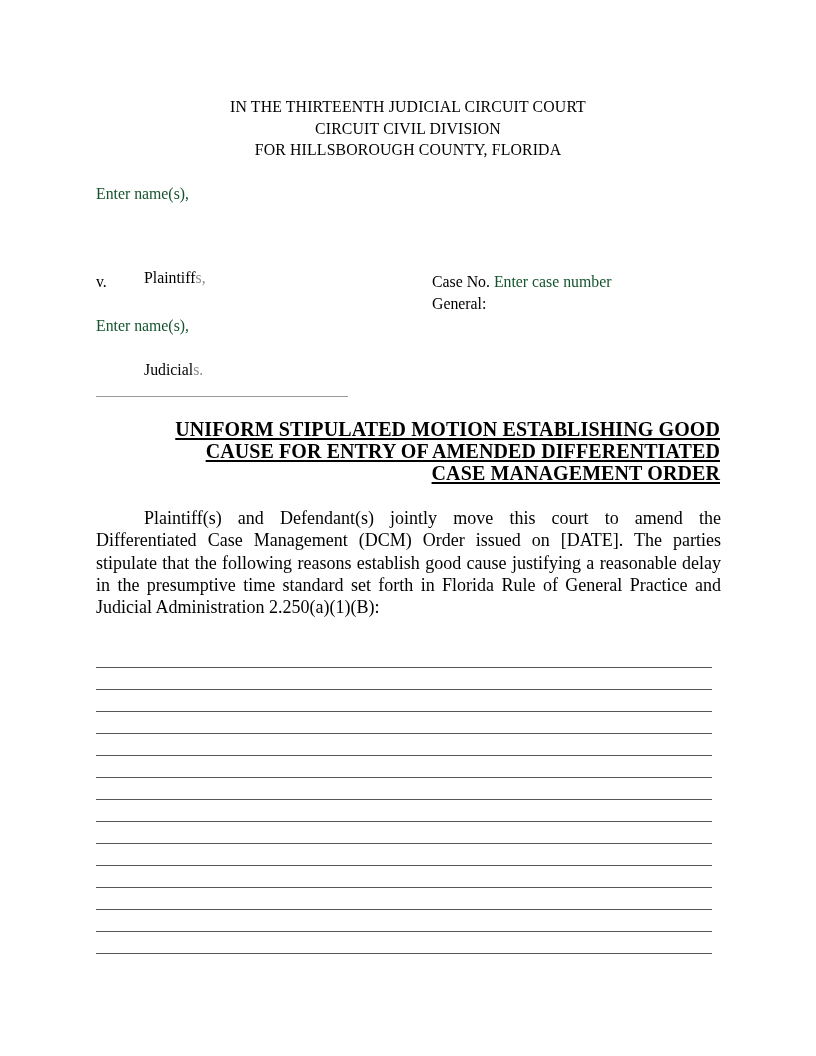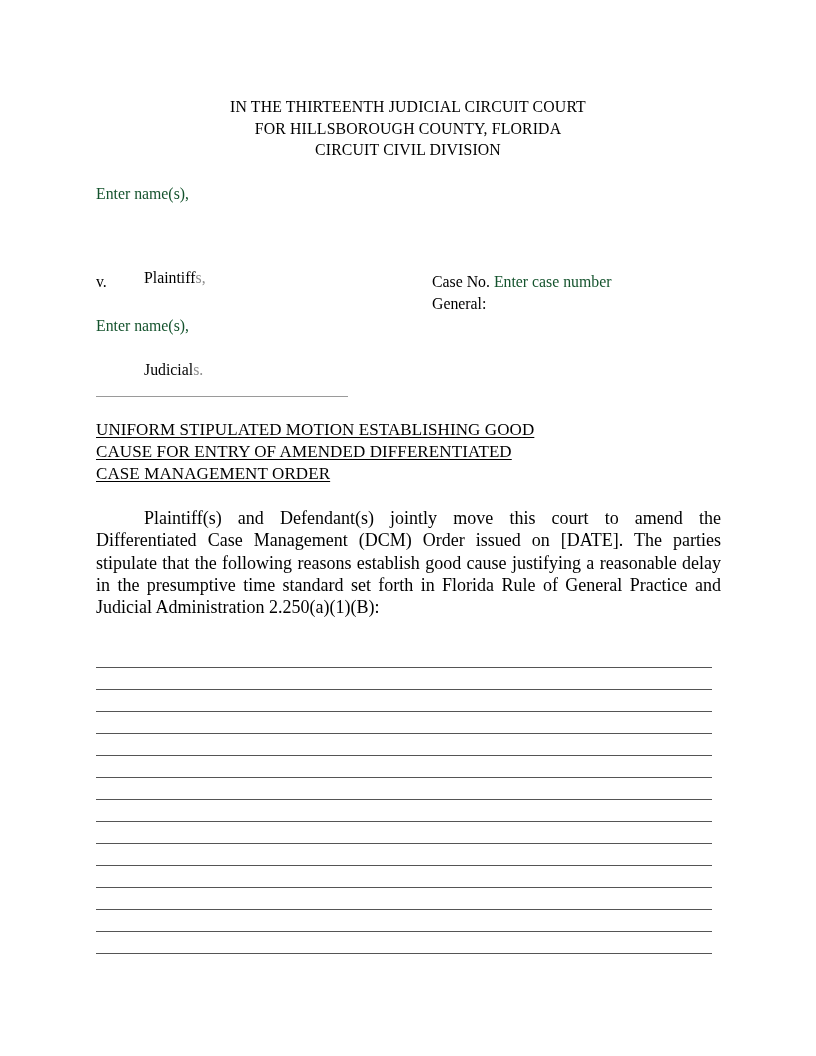--- a/index.html
+++ b/index.html
@@ -66,23 +66,23 @@
     height: 0;
     border-top: 1.6px solid #9a9a9a;
   }
 
   
   .doc-title {
     position: absolute;
     left: 96px;
     top: 419px;
     width: 624px;
-    text-align: left;
-    font-size: 17px;
-    font-weight: normal;
+    text-align: right;
+    font-size: 20px;
+    font-weight: bold;
     line-height: 21.8px;
     letter-spacing: 0.1px;
   }
   .doc-title span {
     text-decoration: underline;
     text-underline-offset: 2px;
   }
 
   
   .body-par {
@@ -110,22 +110,22 @@
     box-sizing: border-box;
   }
 </style>
 </head>
 <body>
 
 <div class="page">
 
   <div class="court-header">
     <div>IN THE THIRTEENTH JUDICIAL CIRCUIT COURT</div>
+    <div>CIRCUIT CIVIL DIVISION</div>
     <div>FOR HILLSBOROUGH COUNTY, FLORIDA</div>
-    <div>CIRCUIT CIVIL DIVISION</div>
   </div>
 
   <div class="caption">
 
     <div class="party-plaintiff">
       <span class="placeholder">Enter name(s),</span>
     </div>
 
     <div class="party-plaintiff-label">
       <span>Plaintiff</span><span class="ph-tail">s,</span>

